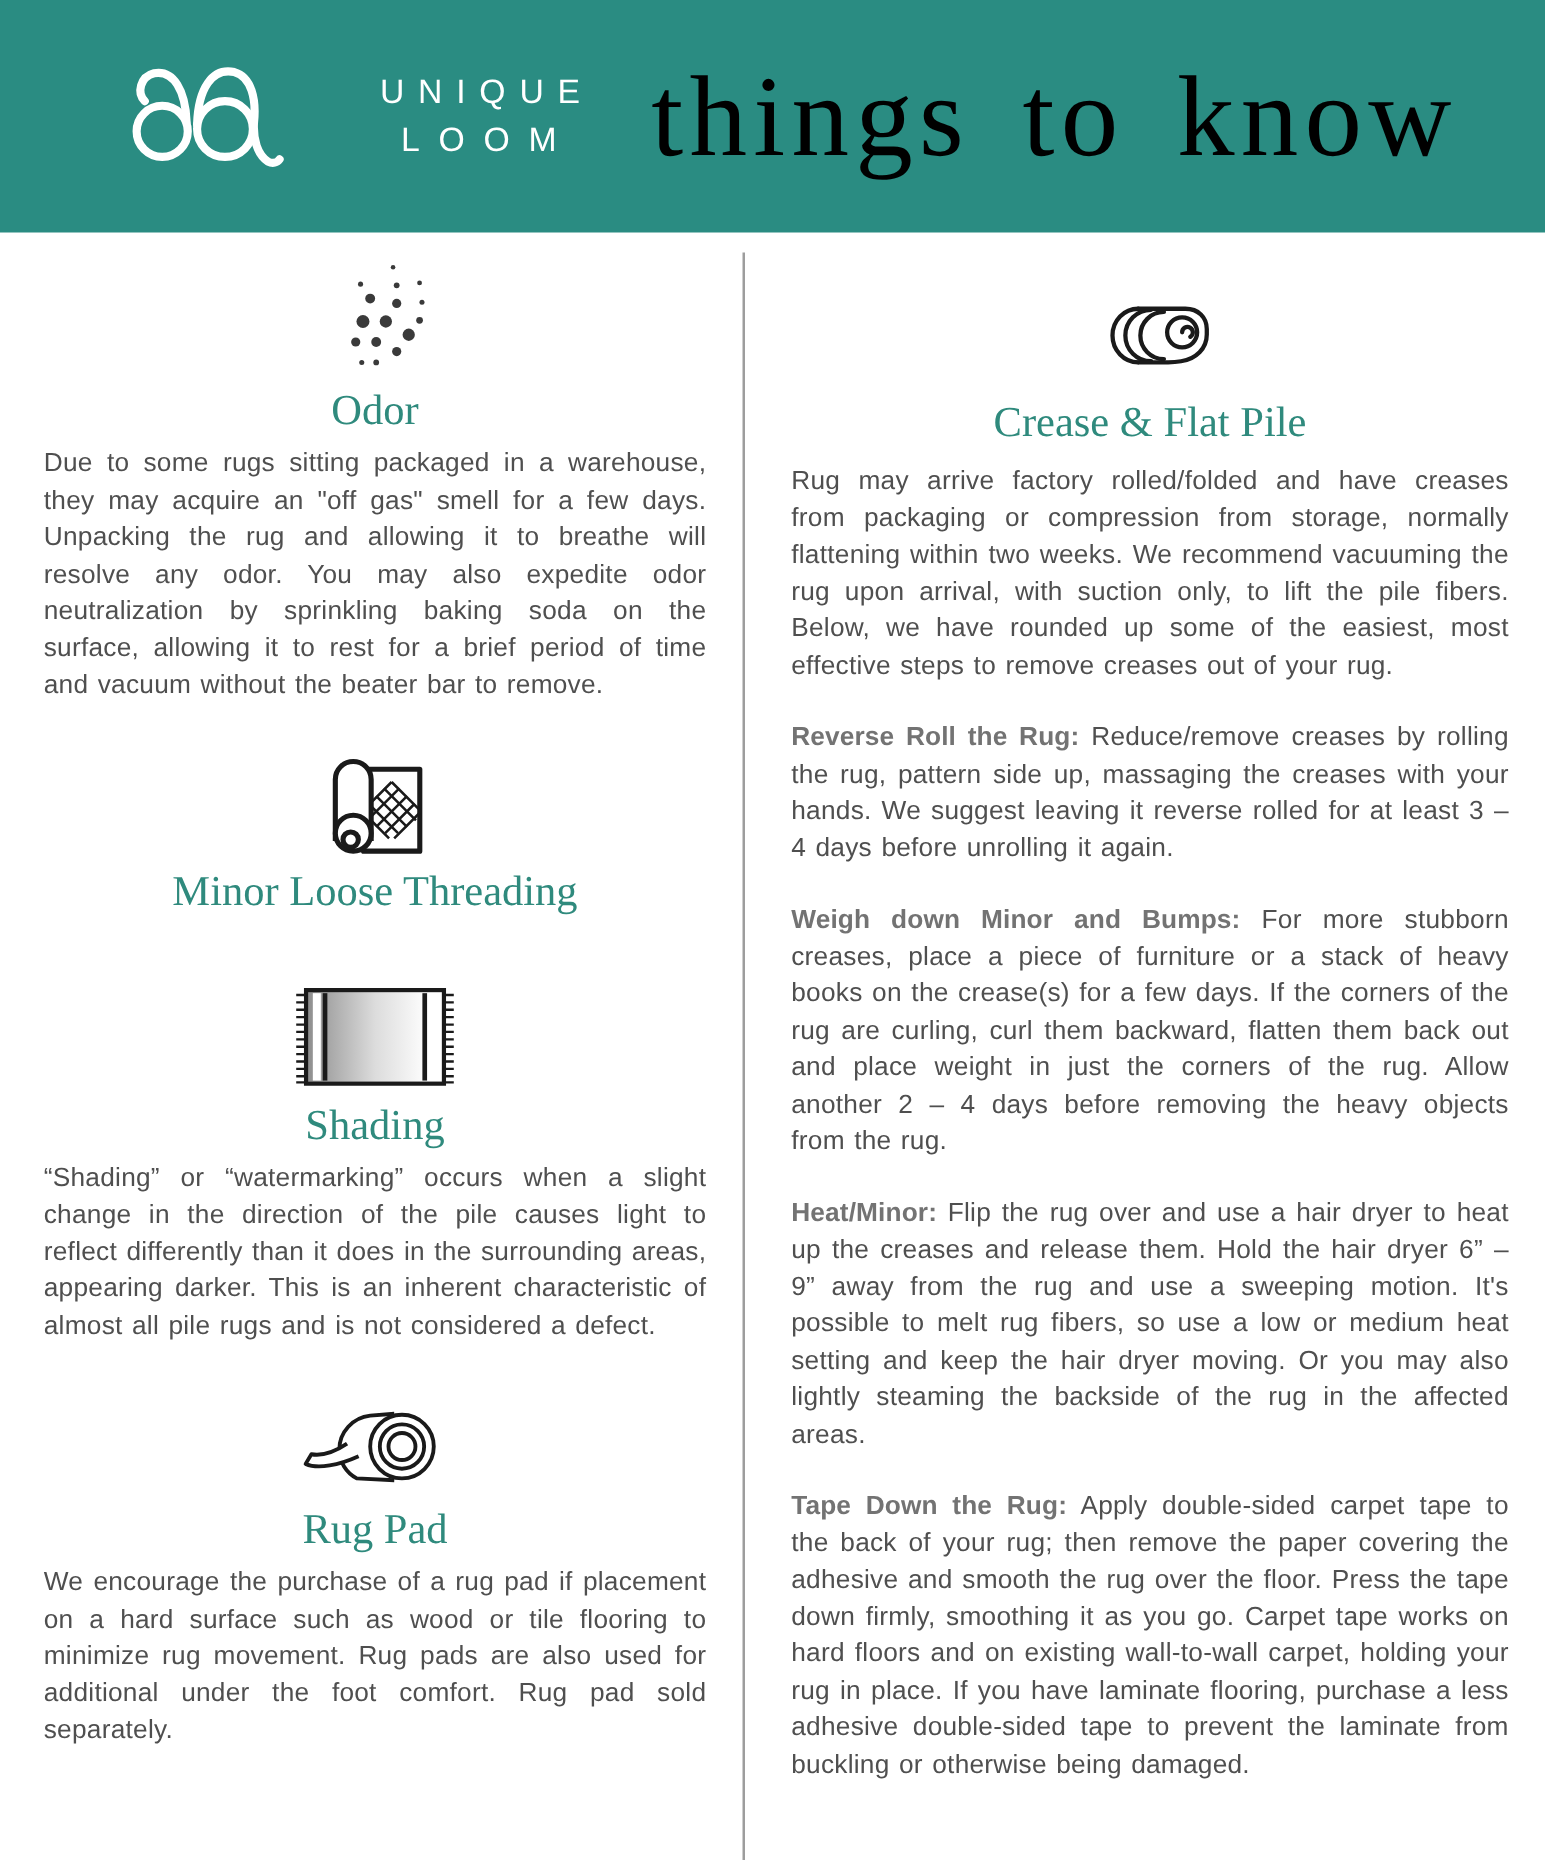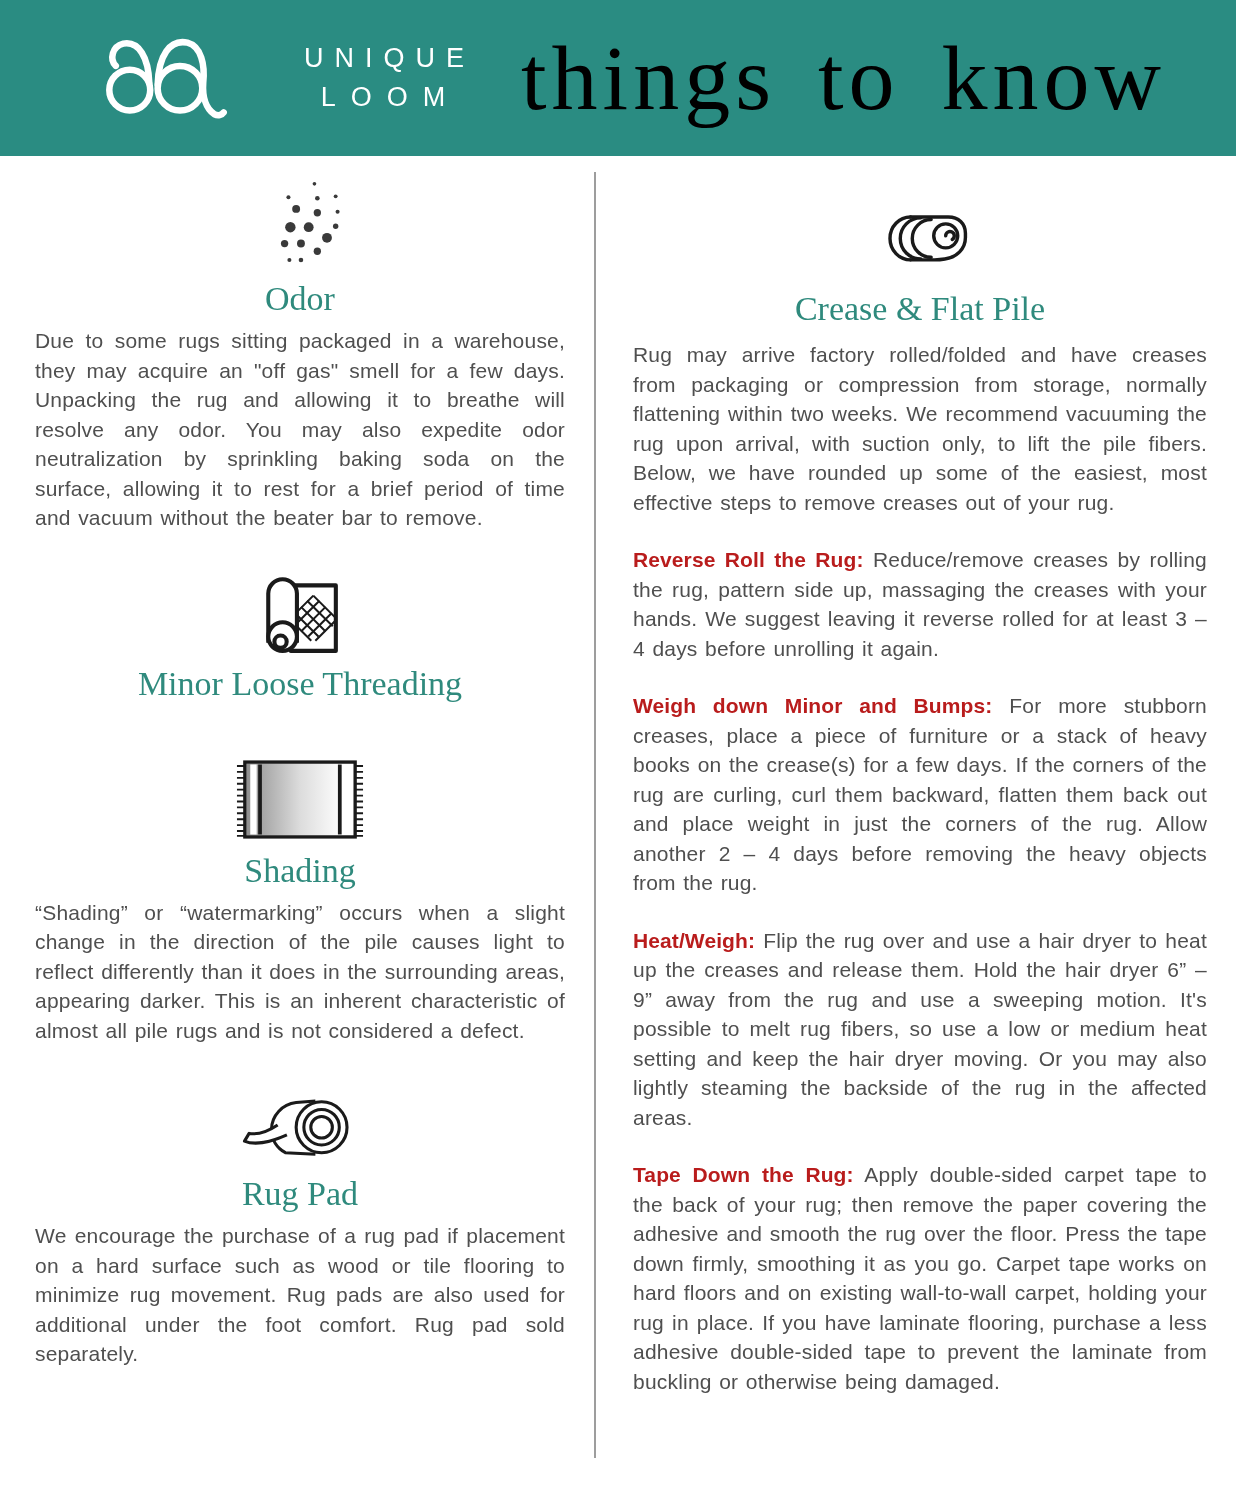--- a/index.html
+++ b/index.html
@@ -1,20 +1,20 @@
 <!DOCTYPE html>
 <html><head>
 <meta charset="utf-8">
 <style>
   html,body{margin:0;padding:0;background:#ffffff;}
   body{width:1236px;height:1500px;overflow:hidden;font-family:"Liberation Sans",sans-serif;}
   .page{position:relative;width:1236px;height:1500px;background:#fff;}
 
   
-  .header{height:156px;background:#2a8c82;display:flex;align-items:center;}
+  .header{height:186px;background:#2a8c82;display:flex;align-items:center;}
   .logo-svg{width:186px;height:94px;margin-left:100px;flex:none;}
   .brand{margin-left:12px;color:#fff;text-align:center;flex:none;}
   .brand-top{display:block;font-size:27px;letter-spacing:11px;text-indent:6px;font-weight:400;}
   .brand-bottom{display:block;font-size:27px;letter-spacing:15px;text-indent:8px;margin-top:8px;font-weight:400;}
   .title{margin-left:auto;margin-right:70px;color:#000000;font-family:"Liberation Serif",serif;
          font-size:92px;font-weight:400;letter-spacing:5px;word-spacing:14px;white-space:nowrap;}
 
   
   .main{position:relative;height:930px;}
   .divider{position:absolute;left:594px;top:16px;width:2px;height:1286px;background:#9d9d9d;}
@@ -22,21 +22,21 @@
   .col{position:absolute;top:0;}
   .col-left{left:35px;width:530px;}
   .col-right{left:633px;width:574px;}
 
   .icon-wrap{display:flex;justify-content:center;}
   .sec h2, .col-right h2{
     font-family:"Liberation Serif",serif;font-weight:400;color:#2f8a7d;
     font-size:34px;line-height:42px;text-align:center;margin:8px 0 6px 0;}
   .body-text{font-size:21px;line-height:29.5px;color:#4f4f4f;text-align:justify;
     letter-spacing:0.2px;word-spacing:1.5px;margin:0;}
-  .body-text strong{color:#b91c1c;font-weight:700;letter-spacing:0.1px;}
+  .body-text strong{color:#737373;font-weight:700;letter-spacing:0.1px;}
 
   .m-odor{margin-top:12px;}
   .m-thread{margin-top:36px;}
   .m-pad{margin-top:46px;}
   .m-shade{margin-top:52px;}
   .m-crease{margin-top:52px;}
   .col-right h2{margin-top:26px;margin-bottom:10px;text-align:center;}
   .tip{margin-top:28px;}
 
   .icon-stroke{fill:none;stroke:#1a1a1a;stroke-width:4;stroke-linecap:round;stroke-linejoin:round;}
@@ -172,21 +172,21 @@
 
       <p class="body-text tip">
         <strong>Reverse Roll the Rug:</strong>
         <span>Reduce/remove creases by rolling the rug, pattern side up, massaging the creases with your hands. We suggest leaving it reverse rolled for at least 3 – 4 days before unrolling it again.</span>
       </p>
       <p class="body-text tip">
         <strong>Weigh down Minor and Bumps:</strong>
         <span>For more stubborn creases, place a piece of furniture or a stack of heavy books on the crease(s) for a few days. If the corners of the rug are curling, curl them backward, flatten them back out and place weight in just the corners of the rug. Allow another 2 – 4 days before removing the heavy objects from the rug.</span>
       </p>
       <p class="body-text tip">
-        <strong>Heat/Weigh:</strong>
+        <strong>Heat/Minor:</strong>
         <span>Flip the rug over and use a hair dryer to heat up the creases and release them. Hold the hair dryer 6” – 9” away from the rug and use a sweeping motion. It's possible to melt rug fibers, so use a low or medium heat setting and keep the hair dryer moving. Or you may also lightly steaming the backside of the rug in the affected areas.</span>
       </p>
       <p class="body-text tip">
         <strong>Tape Down the Rug:</strong>
         <span>Apply double-sided carpet tape to the back of your rug; then remove the paper covering the adhesive and smooth the rug over the floor. Press the tape down firmly, smoothing it as you go. Carpet tape works on hard floors and on existing wall-to-wall carpet, holding your rug in place. If you have laminate flooring, purchase a less adhesive double-sided tape to prevent the laminate from buckling or otherwise being damaged.</span>
       </p>
 
     </div>
   </div>
 </div>

